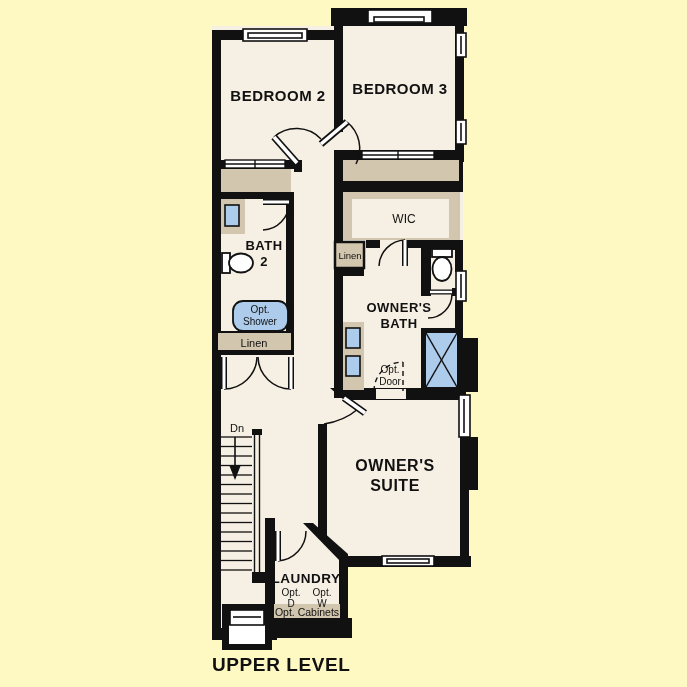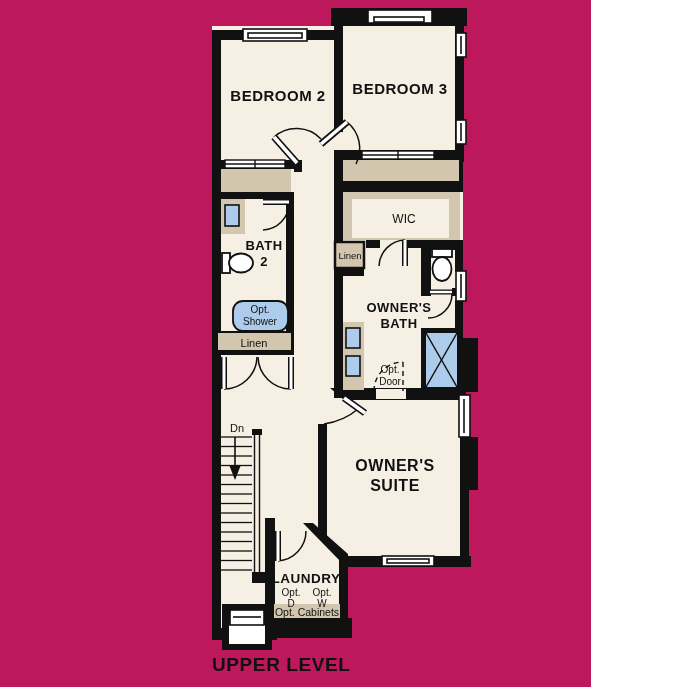--- a/index.html
+++ b/index.html
@@ -1,16 +1,16 @@
 <!DOCTYPE html>
 <html><head>
 <meta charset="utf-8">
 <style>
   html,body{margin:0;padding:0;background:#ffffff;}
-  .stage{width:591px;height:687px;position:relative;background:#be185d;overflow:hidden;text-align:center;}
+  .stage{width:687px;height:687px;position:relative;background:#fef9c3;overflow:hidden;text-align:center;}
   svg{display:block;}
   text{font-family:"Liberation Sans","DejaVu Sans",sans-serif;fill:#111111;}
   .room-label{font-weight:bold;letter-spacing:.5px;}
   .small-label{font-weight:normal;}
   .title-label{font-weight:bold;letter-spacing:.6px;}
 </style>
 </head>
 <body>
 
 <div class="stage">

